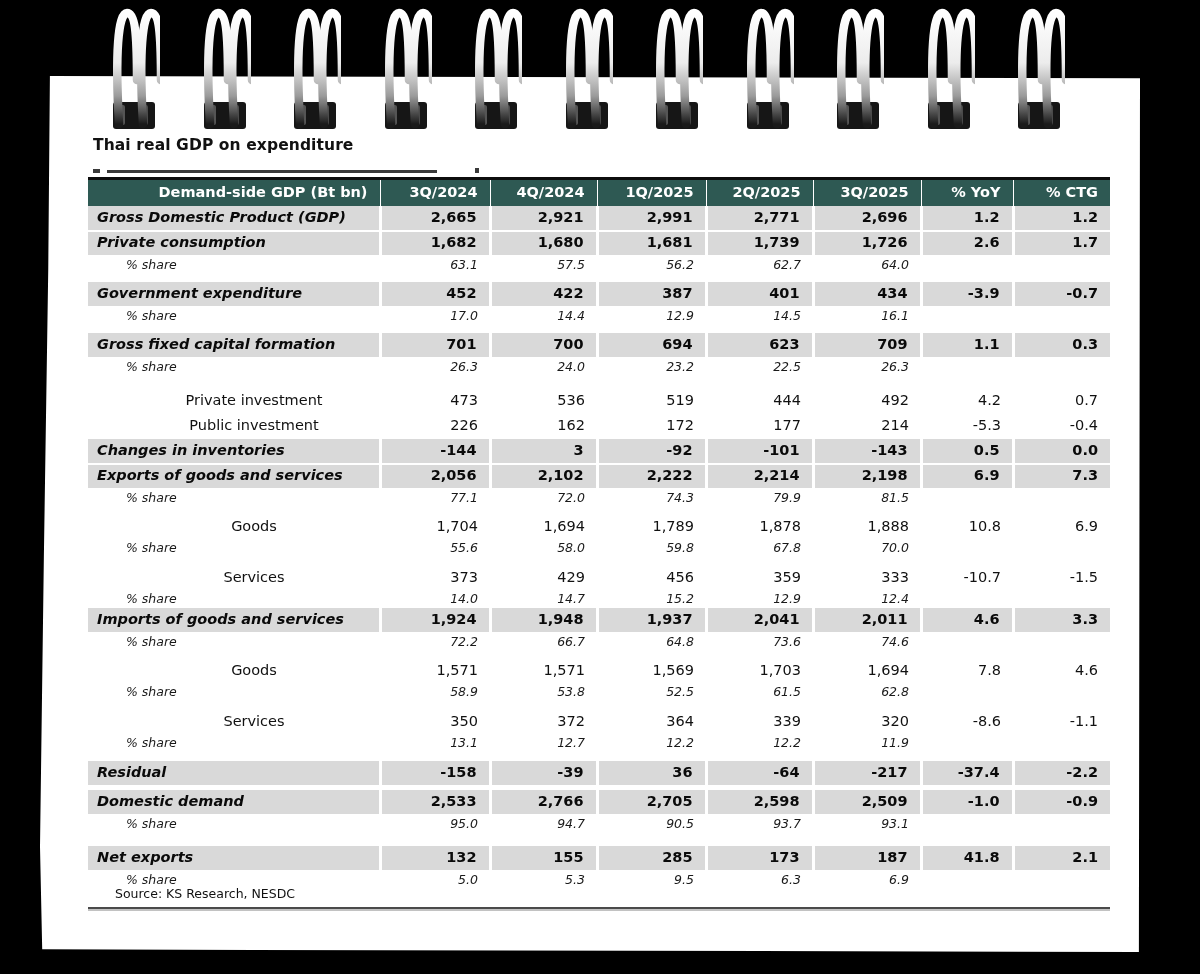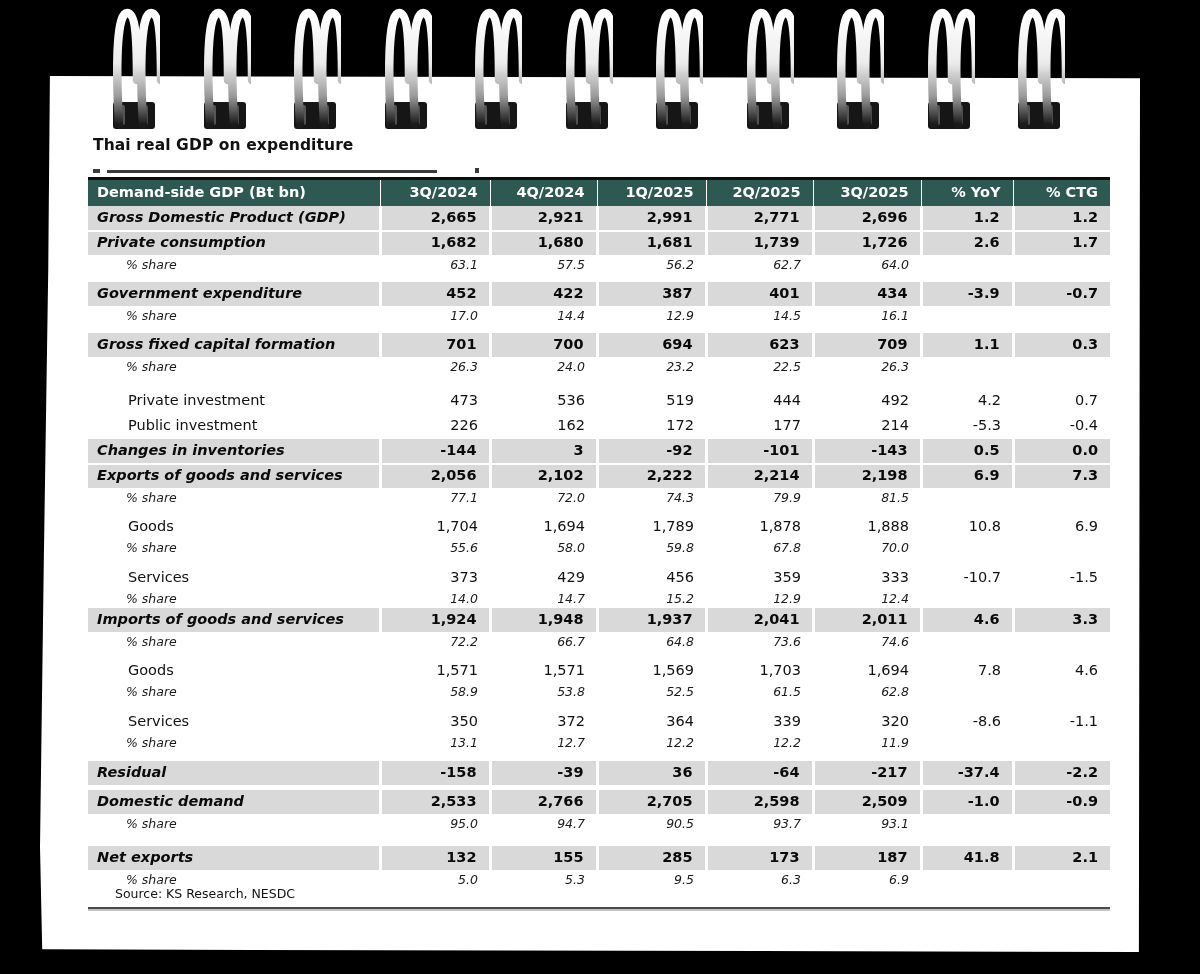--- a/index.html
+++ b/index.html
@@ -44,35 +44,35 @@
     overflow:hidden; white-space:nowrap;
     line-height:1.05; vertical-align:middle;
   }
   .gdp-table thead th {
     background:var(--header-bg);
     color:#fff; font-weight:bold; font-size:14.5px;
     height:27px; text-align:right; padding-right:12px;
     border-left:1px solid rgba(255,255,255,.30);
   }
   .gdp-table thead th.first {
-    text-align:left; padding-left:9px; border-left:none;
+    text-align:right; padding-left:9px; border-left:none;
   }
   tr.section td {
     background:var(--band); font-weight:bold; font-size:14.5px;
     height:25px; border-bottom:2px solid #fff; color:#0a0a0a;
   }
   tr.section td.val { border-left:3px solid #fff; }
   tr.sub td { background:#fff; font-size:14.5px; height:25px; color:#111; }
   tr.share td {
     background:#fff; font-style:italic; font-size:12.5px;
     height:17px; color:#1a1a1a;
   }
   td.val { text-align:right; padding-right:12px; }
   tr.section td.label { padding-left:9px;font-style:italic; }
-  tr.sub td.label { padding-left:40px; }
+  tr.sub td.label { padding-left:40px;text-align:center; }
   tr.share td.label { padding-left:38px; }
   tr.spacer td { height:9px; background:#fff; }
   tr.spacer-lg td { height:14px; background:#fff; }
   tr.spacer-sm td { height:4px; background:#fff; }
   
   .source {
     position:absolute; left:53px; top:810px;
     font-size:12.5px; color:#111;margin-left:22px;
   }
   .source-rule {

